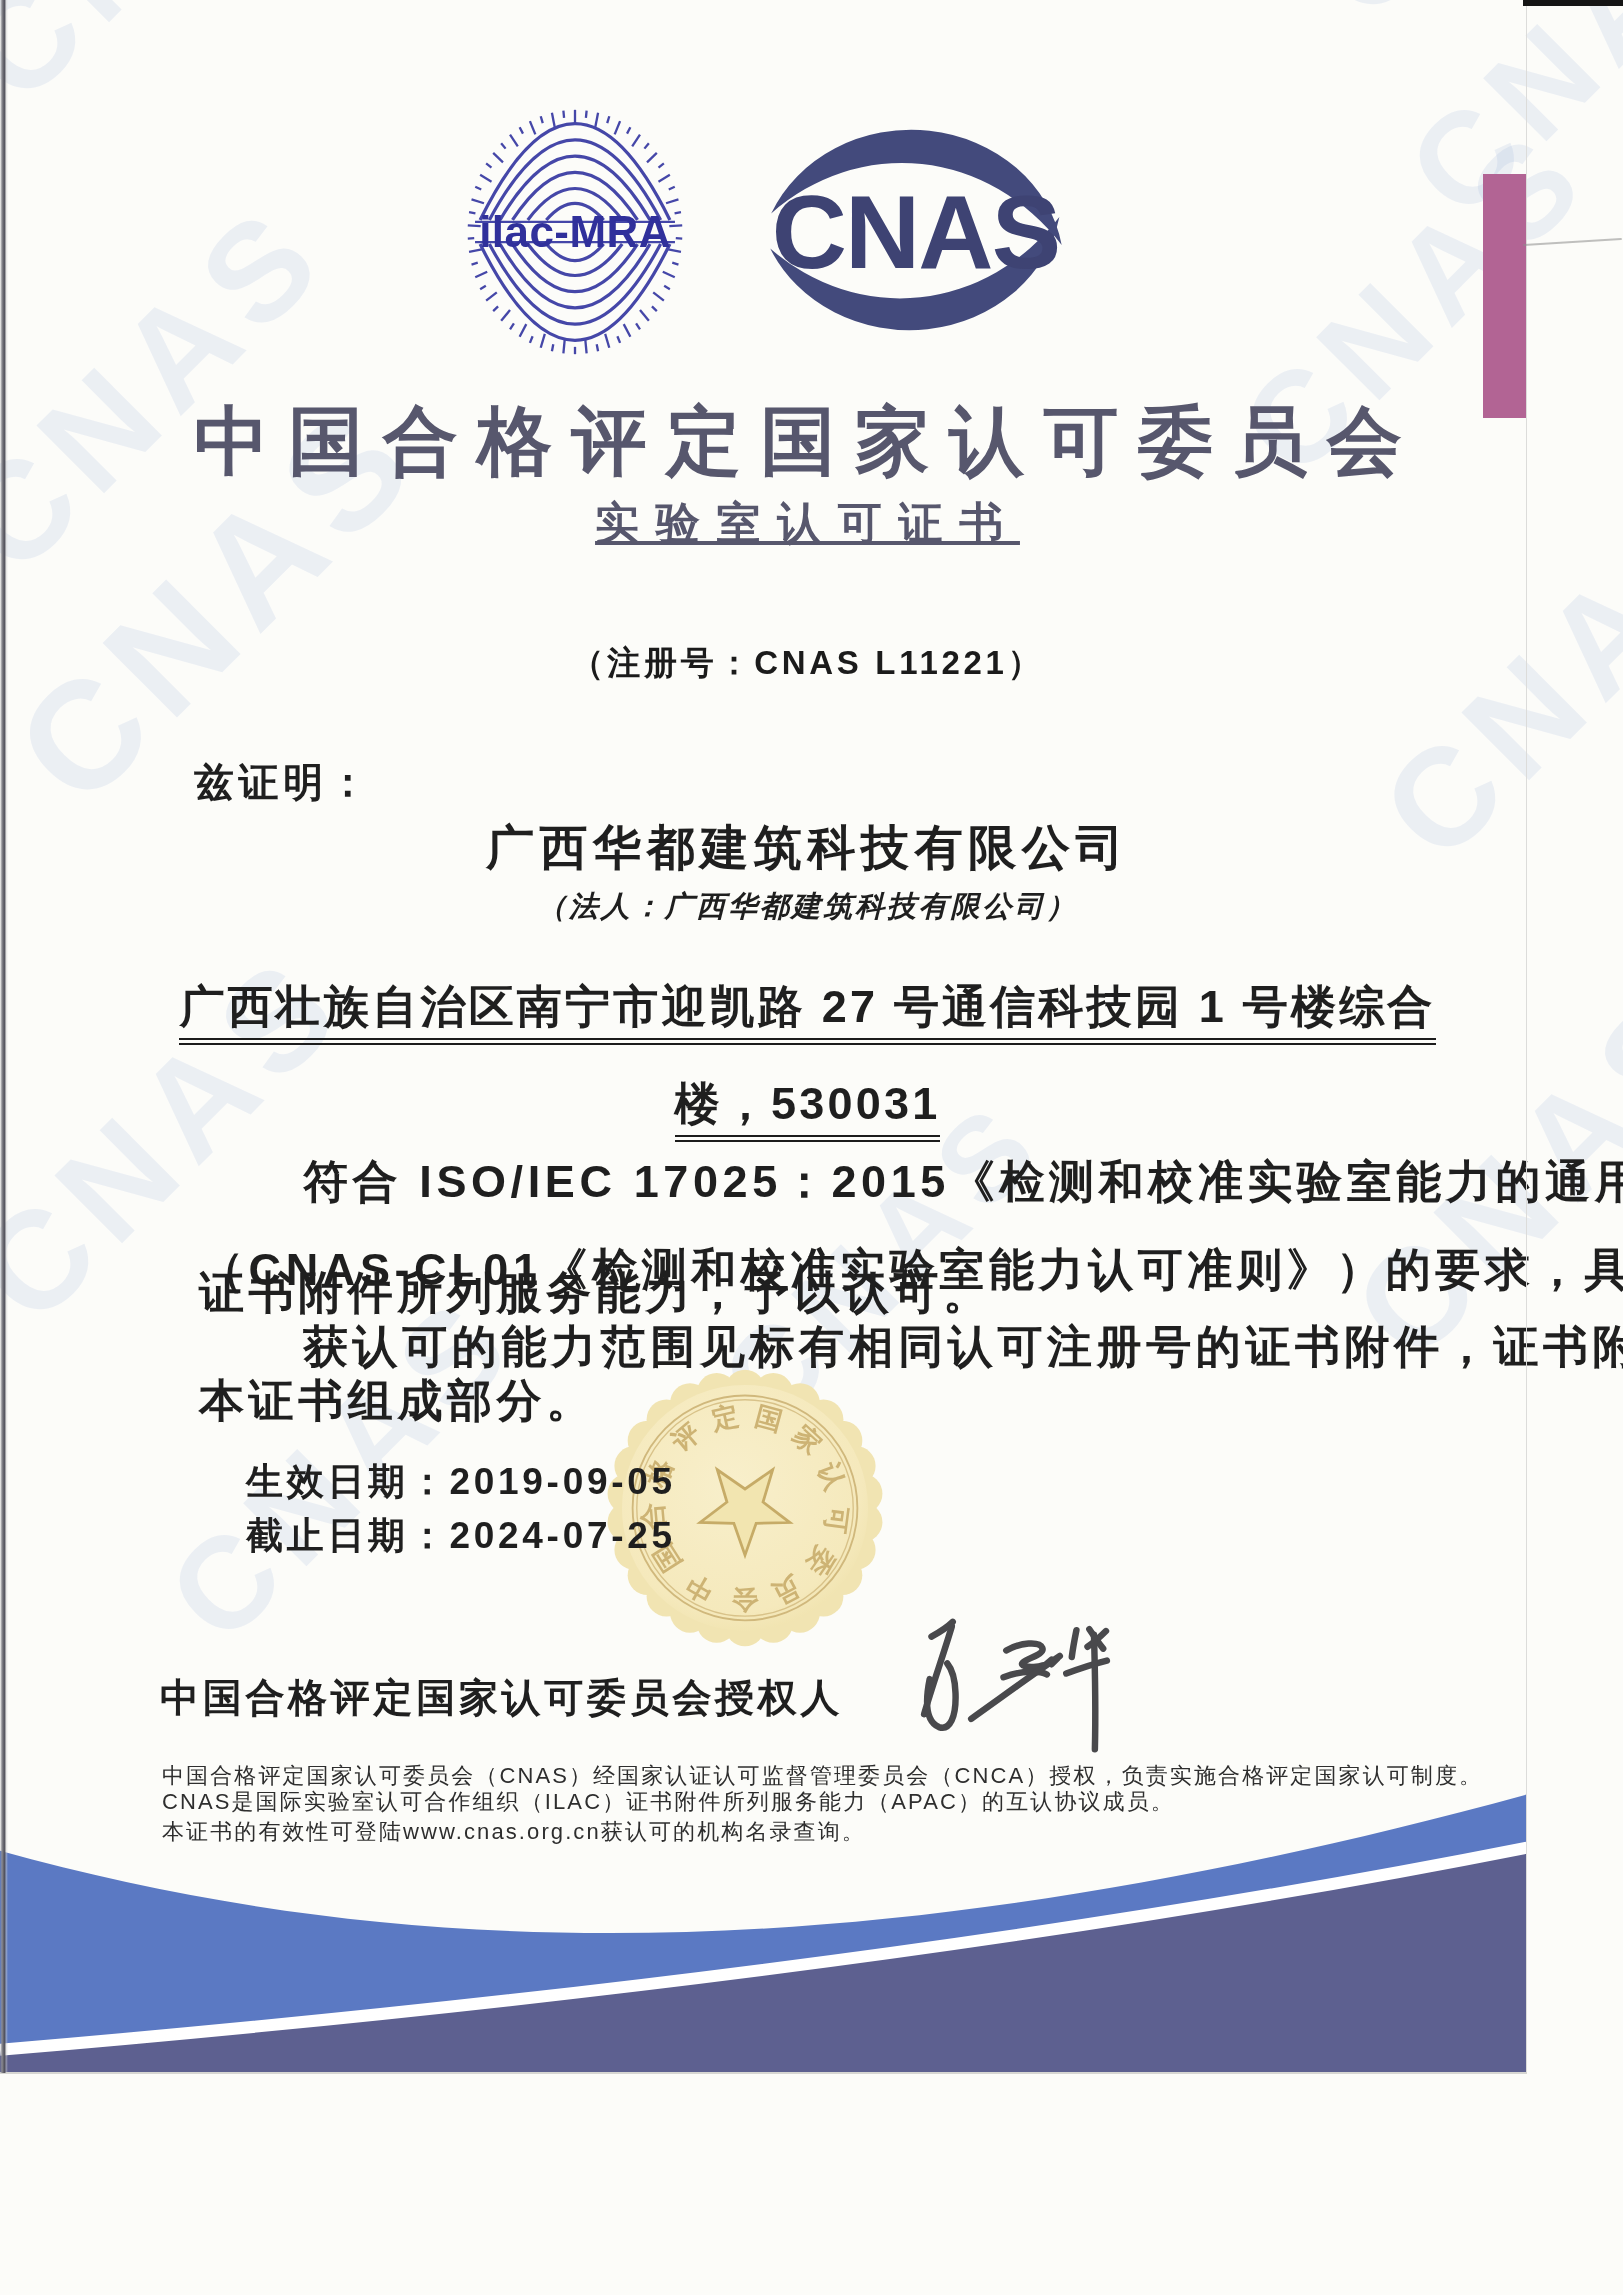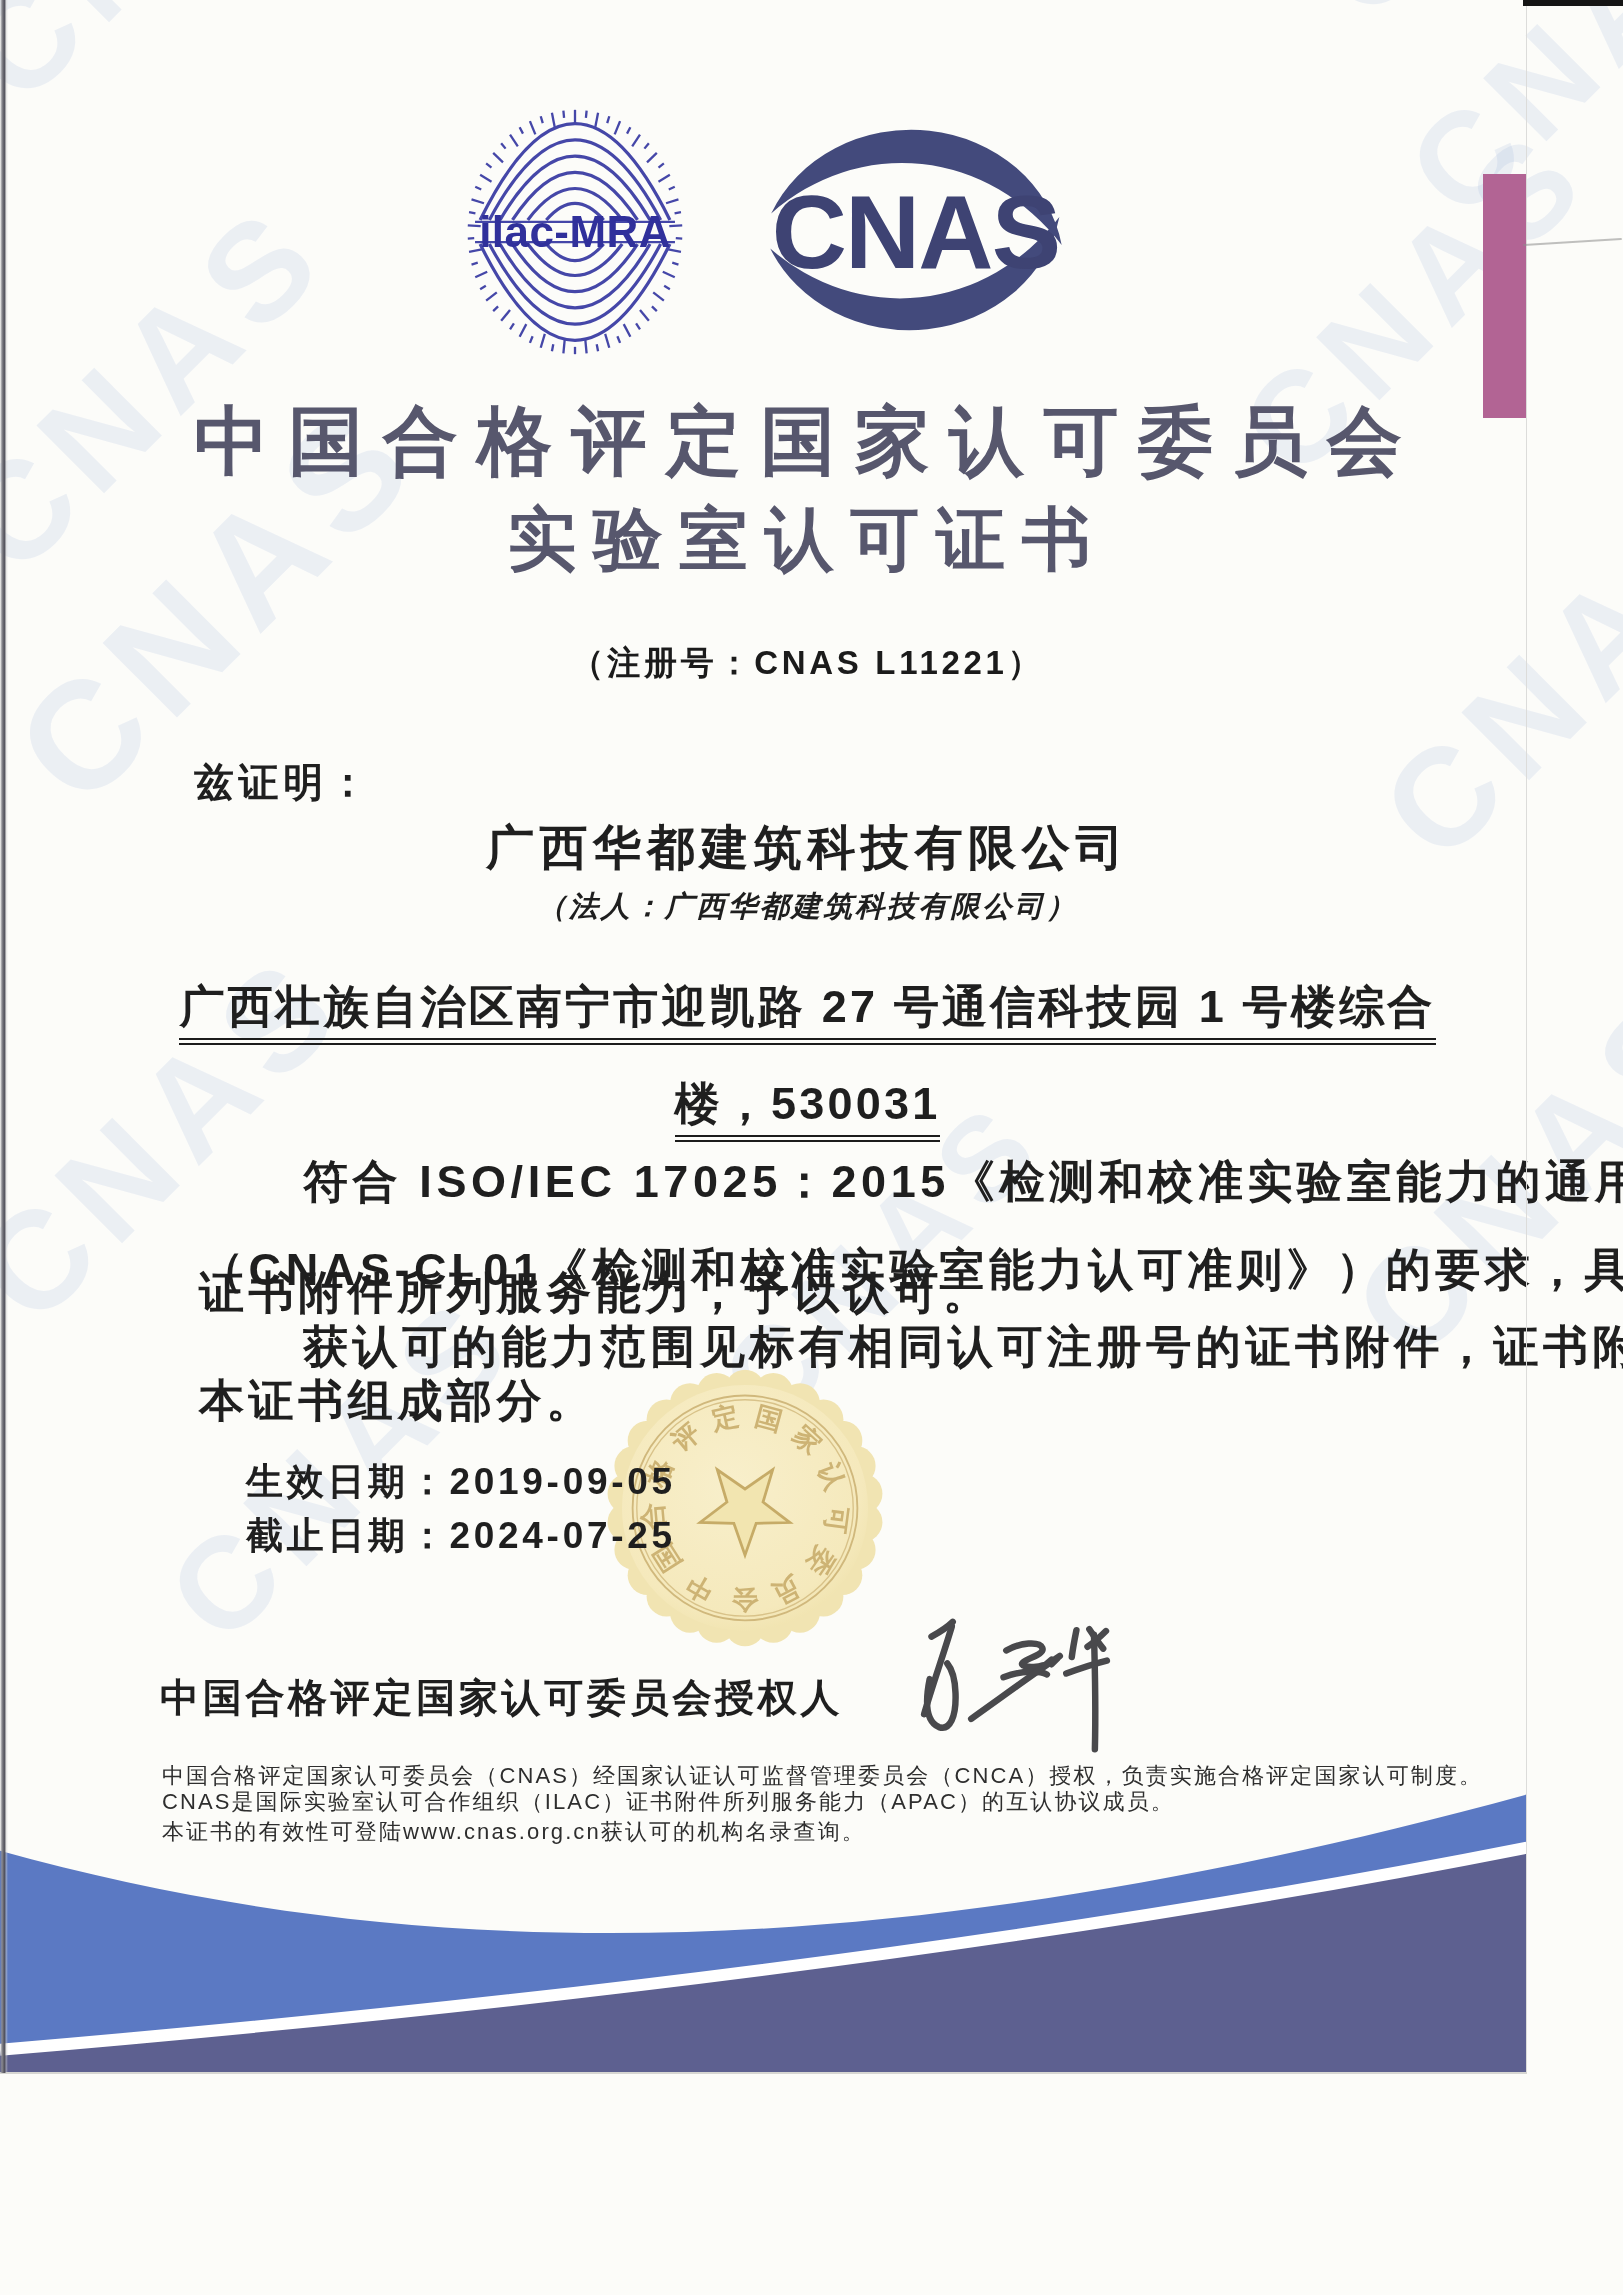--- a/index.html
+++ b/index.html
@@ -22,21 +22,21 @@
     font-family:"Liberation Sans","DejaVu Sans",sans-serif;
     color:var(--body-text);
   }
   .abs{position:absolute;}
   .page{position:absolute;left:0;top:0;width:1623px;height:2295px;}
   .centerband{left:88px;width:1439px;text-align:center;}
   .wm{position:absolute;font-weight:700;letter-spacing:14px;color:var(--watermark-blue);
       opacity:.15;transform:rotate(-45deg);transform-origin:left top;z-index:1;white-space:nowrap;}
   .textlayer{z-index:3;}
   .org-title{top:392px;font-size:75px;font-weight:700;letter-spacing:19.4px;color:var(--title-text);white-space:nowrap;}
-  .cert-title{top:494px;font-size:69px;font-weight:700;letter-spacing:16.7px;color:var(--title-text);white-space:nowrap;}
+  .cert-title{top:494px;font-size:44px;font-weight:700;letter-spacing:16.7px;color:var(--title-text);white-space:nowrap;text-decoration:underline;}
   .reg-line{top:641px;font-size:33px;font-weight:700;letter-spacing:3.7px;color:#1b1b1b;white-space:nowrap;}
   .certify{left:194px;top:755px;font-size:40px;font-weight:600;letter-spacing:4.6px;}
   .company{top:816px;font-size:48px;font-weight:700;letter-spacing:5.6px;}
   .legal{top:887px;font-size:29px;font-weight:700;font-style:italic;letter-spacing:2.8px;}
   .addr1{top:977px;font-size:45px;font-weight:700;letter-spacing:3.2px;white-space:nowrap;}
   .addr2{top:1074px;font-size:45px;font-weight:700;letter-spacing:3.2px;}
   .uline{display:inline-block;padding-bottom:8px;
      background-image:linear-gradient(#1c1c1c,#1c1c1c),linear-gradient(#1c1c1c,#1c1c1c);
      background-size:100% 2.3px,100% 2.3px;background-position:0 calc(100% - 5.1px),0 100%;
      background-repeat:no-repeat;text-align:center;}

